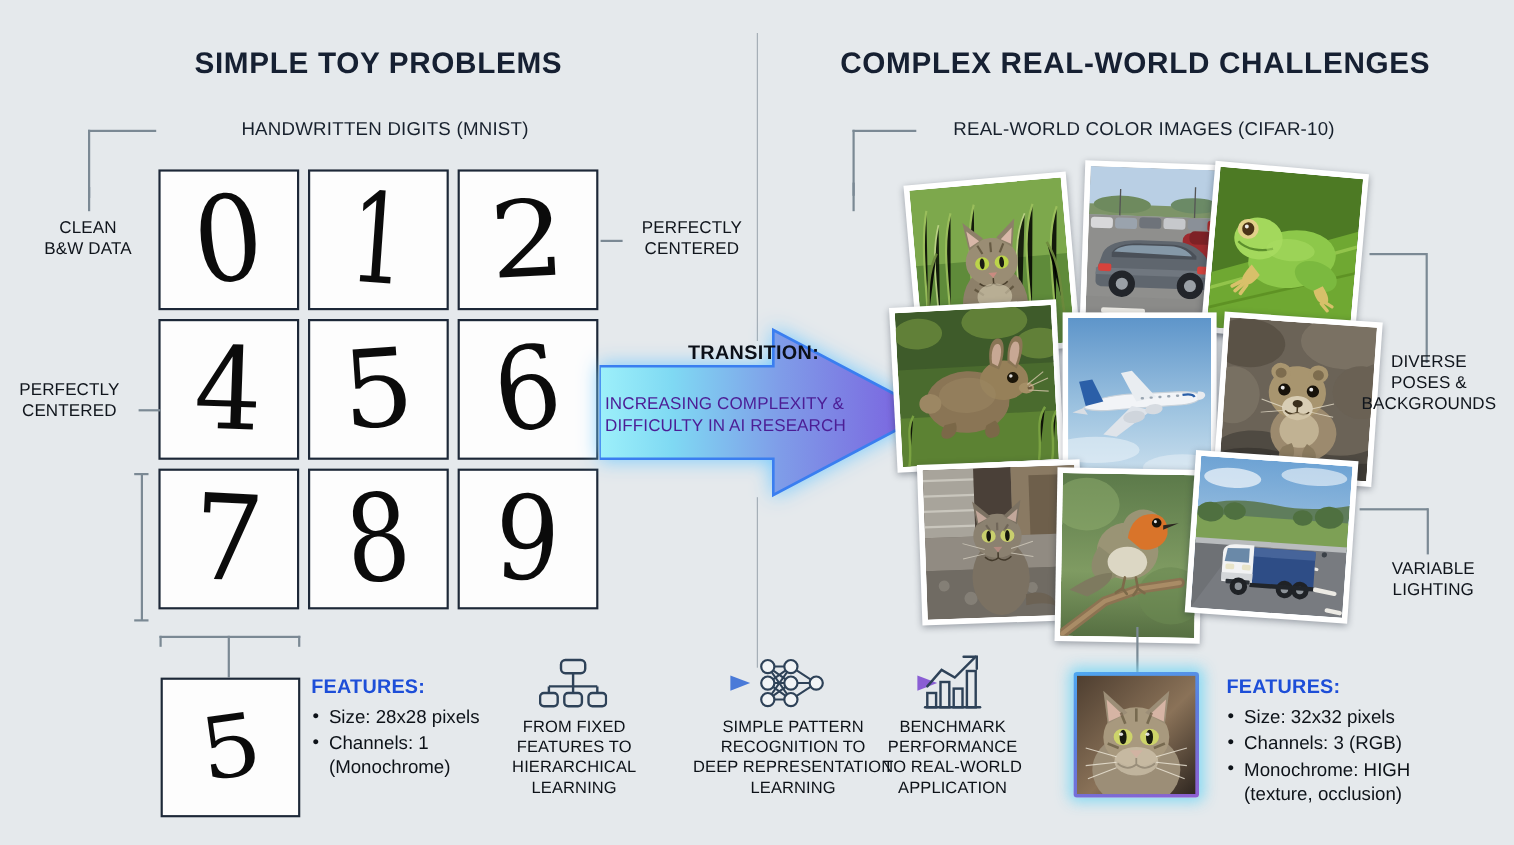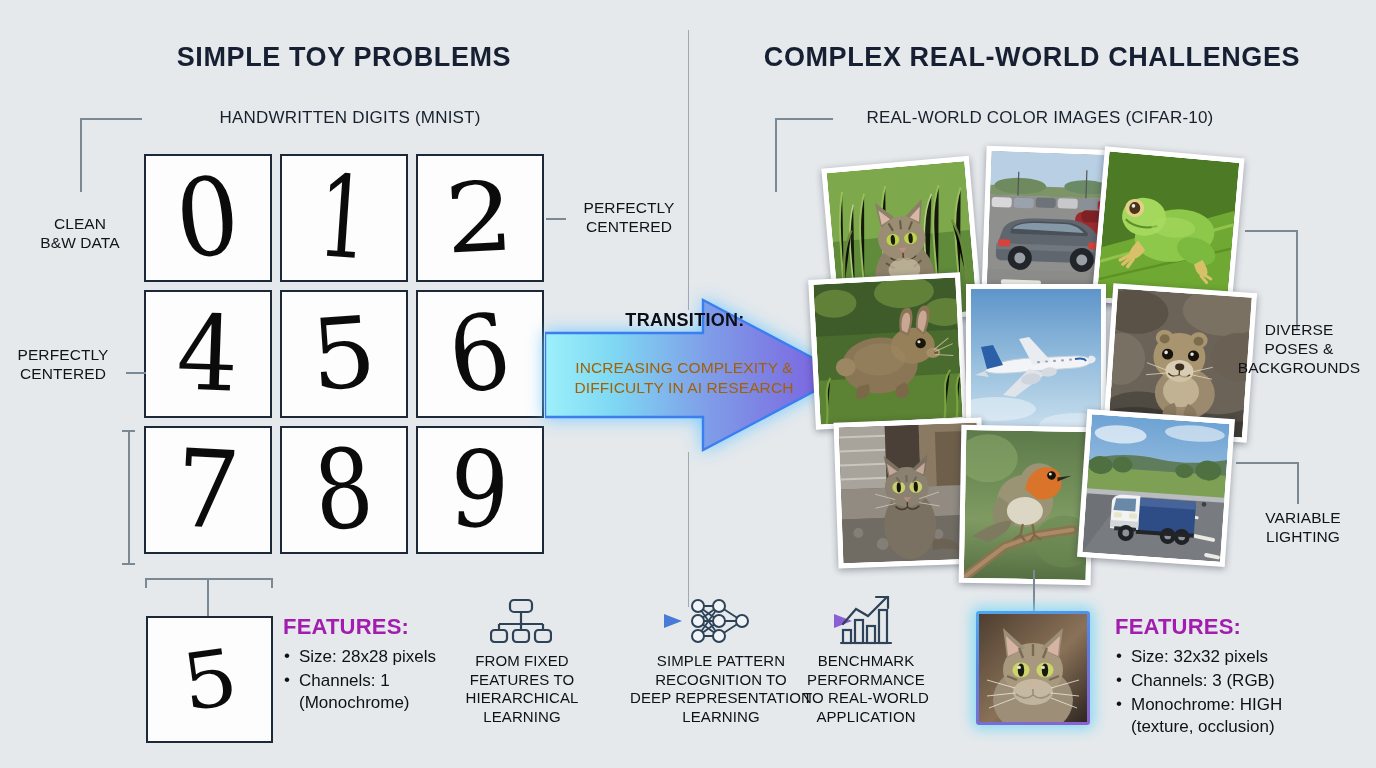--- a/index.html
+++ b/index.html
@@ -67,39 +67,39 @@
   .sample-box{
     position:absolute;background:#fdfdfd;border:2.5px solid #1d2838;
     display:flex;align-items:center;justify-content:center;overflow:hidden;
   }
   .sample-digit{
     font-family:"DejaVu Serif", serif;font-size:78px;color:#0b0b0b;
     transform:rotate(-8deg) scale(1.1,1.0);
   }
 
   
-  .feat-title{font-size:22px;font-weight:bold;color:#a21caf;margin-bottom:6px;letter-spacing:.2px;}
+  .feat-title{font-size:18px;font-weight:bold;color:#1d4ed8;margin-bottom:6px;letter-spacing:.2px;}
   .feat-list{list-style:none;margin:0;padding:0;}
   .feat-list li{
     font-size:17px;line-height:22px;color:#0d1218;
     position:relative;padding-left:16px;margin-bottom:2px;white-space:pre-line;
   }
   .feat-list li:before{
     content:"\2022";position:absolute;left:1px;top:-1px;font-size:17px;
   }
 
   
   .arrow-wrap{position:absolute;filter:drop-shadow(0 0 9px rgba(110,200,255,.95));}
   .arrow-label-top{
     position:absolute;font-size:18px;font-weight:bold;color:#0b1018;
     letter-spacing:.3px;white-space:nowrap;text-align:center;
   }
   .arrow-label-body{
-    position:absolute;font-size:15.5px;line-height:20px;color:#a16207;
-    text-align:center;white-space:pre-line;letter-spacing:.1px;
+    position:absolute;font-size:15.5px;line-height:20px;color:#4c1d95;
+    white-space:pre-line;letter-spacing:.1px;
   }
 
   
   .photo{
     position:absolute;background:#fff;
     box-shadow:0 2px 7px rgba(20,30,45,.38);
     padding:5px;box-sizing:border-box;overflow:hidden;
   }
   .photo .inner{width:100%;height:100%;overflow:hidden;position:relative;}
 
@@ -157,21 +157,21 @@
       </div>
     <div class="mcell">
         <span class="digit d8">8</span>
       </div>
     <div class="mcell">
         <span class="digit d9">9</span>
       </div>
   </div>
 
   <div class="ln lnv" style="left:80px;top:170px;height:22px;"></div>
-  <div class="abs callout" style="left:10px;top:198px;width:140px;margin-top:16px;">CLEAN
+  <div class="abs callout" style="left:10px;top:198px;width:140px;">CLEAN
 B&amp;W DATA</div>
 
   <div class="ln lnh" style="left:126px;top:372px;width:20px;"></div>
   <div class="abs callout" style="left:0px;top:345px;width:126px;">PERFECTLY
 CENTERED</div>
 
   <div class="ln lnv" style="left:128px;top:430px;height:134px;"></div>
   <div class="ln lnh" style="left:122px;top:430px;width:13px;"></div>
   <div class="ln lnh" style="left:122px;top:563px;width:13px;"></div>
 

